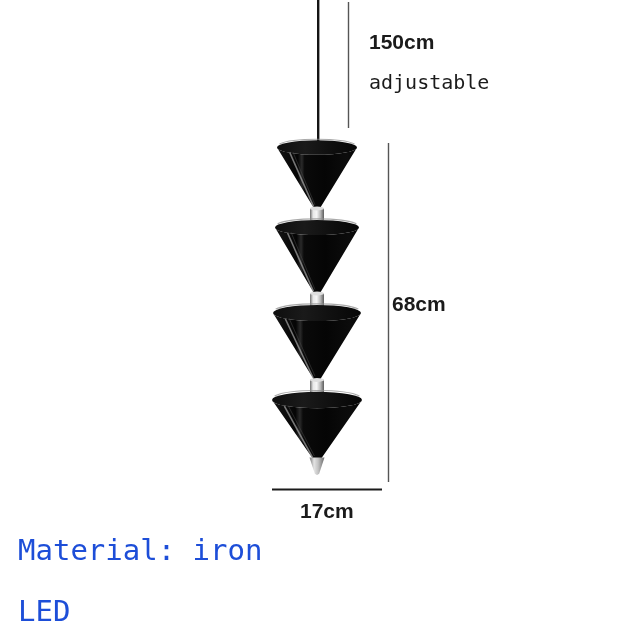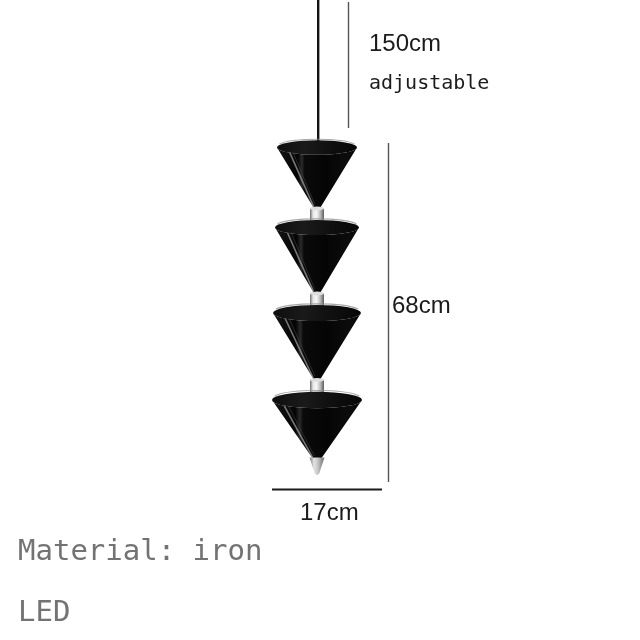--- a/index.html
+++ b/index.html
@@ -36,22 +36,23 @@
 
   
   .dim-label {
     position: absolute;
     white-space: nowrap;
     color: #1b1b1b;
     line-height: 1;
   }
   .dim-sans {
     font-family: "Liberation Sans", sans-serif;
-    font-size: 24px;
+    font-size: 21px;
     letter-spacing: 0px;
+    font-weight: bold;
   }
   .dim-mono {
     font-family: "DejaVu Sans Mono", "Liberation Mono", monospace;
     font-size: 20px;
     letter-spacing: 0px;
   }
 
   #label-drop-length {
     left: 369px;
     top: 31px;
@@ -69,21 +70,21 @@
     top: 500px;
   }
 
   
   .spec-line {
     position: absolute;
     left: 18px;
     white-space: nowrap;
     font-family: "DejaVu Sans Mono", "Liberation Mono", monospace;
     font-size: 29px;
-    color: #737373;
+    color: #1d4ed8;
     line-height: 1;
     letter-spacing: 0px;
   }
   #spec-material { top: 536px; }
   #spec-lamp-type { top: 597px; }
 </style>
 </head>
 <body>
 
 <div id="stage">

